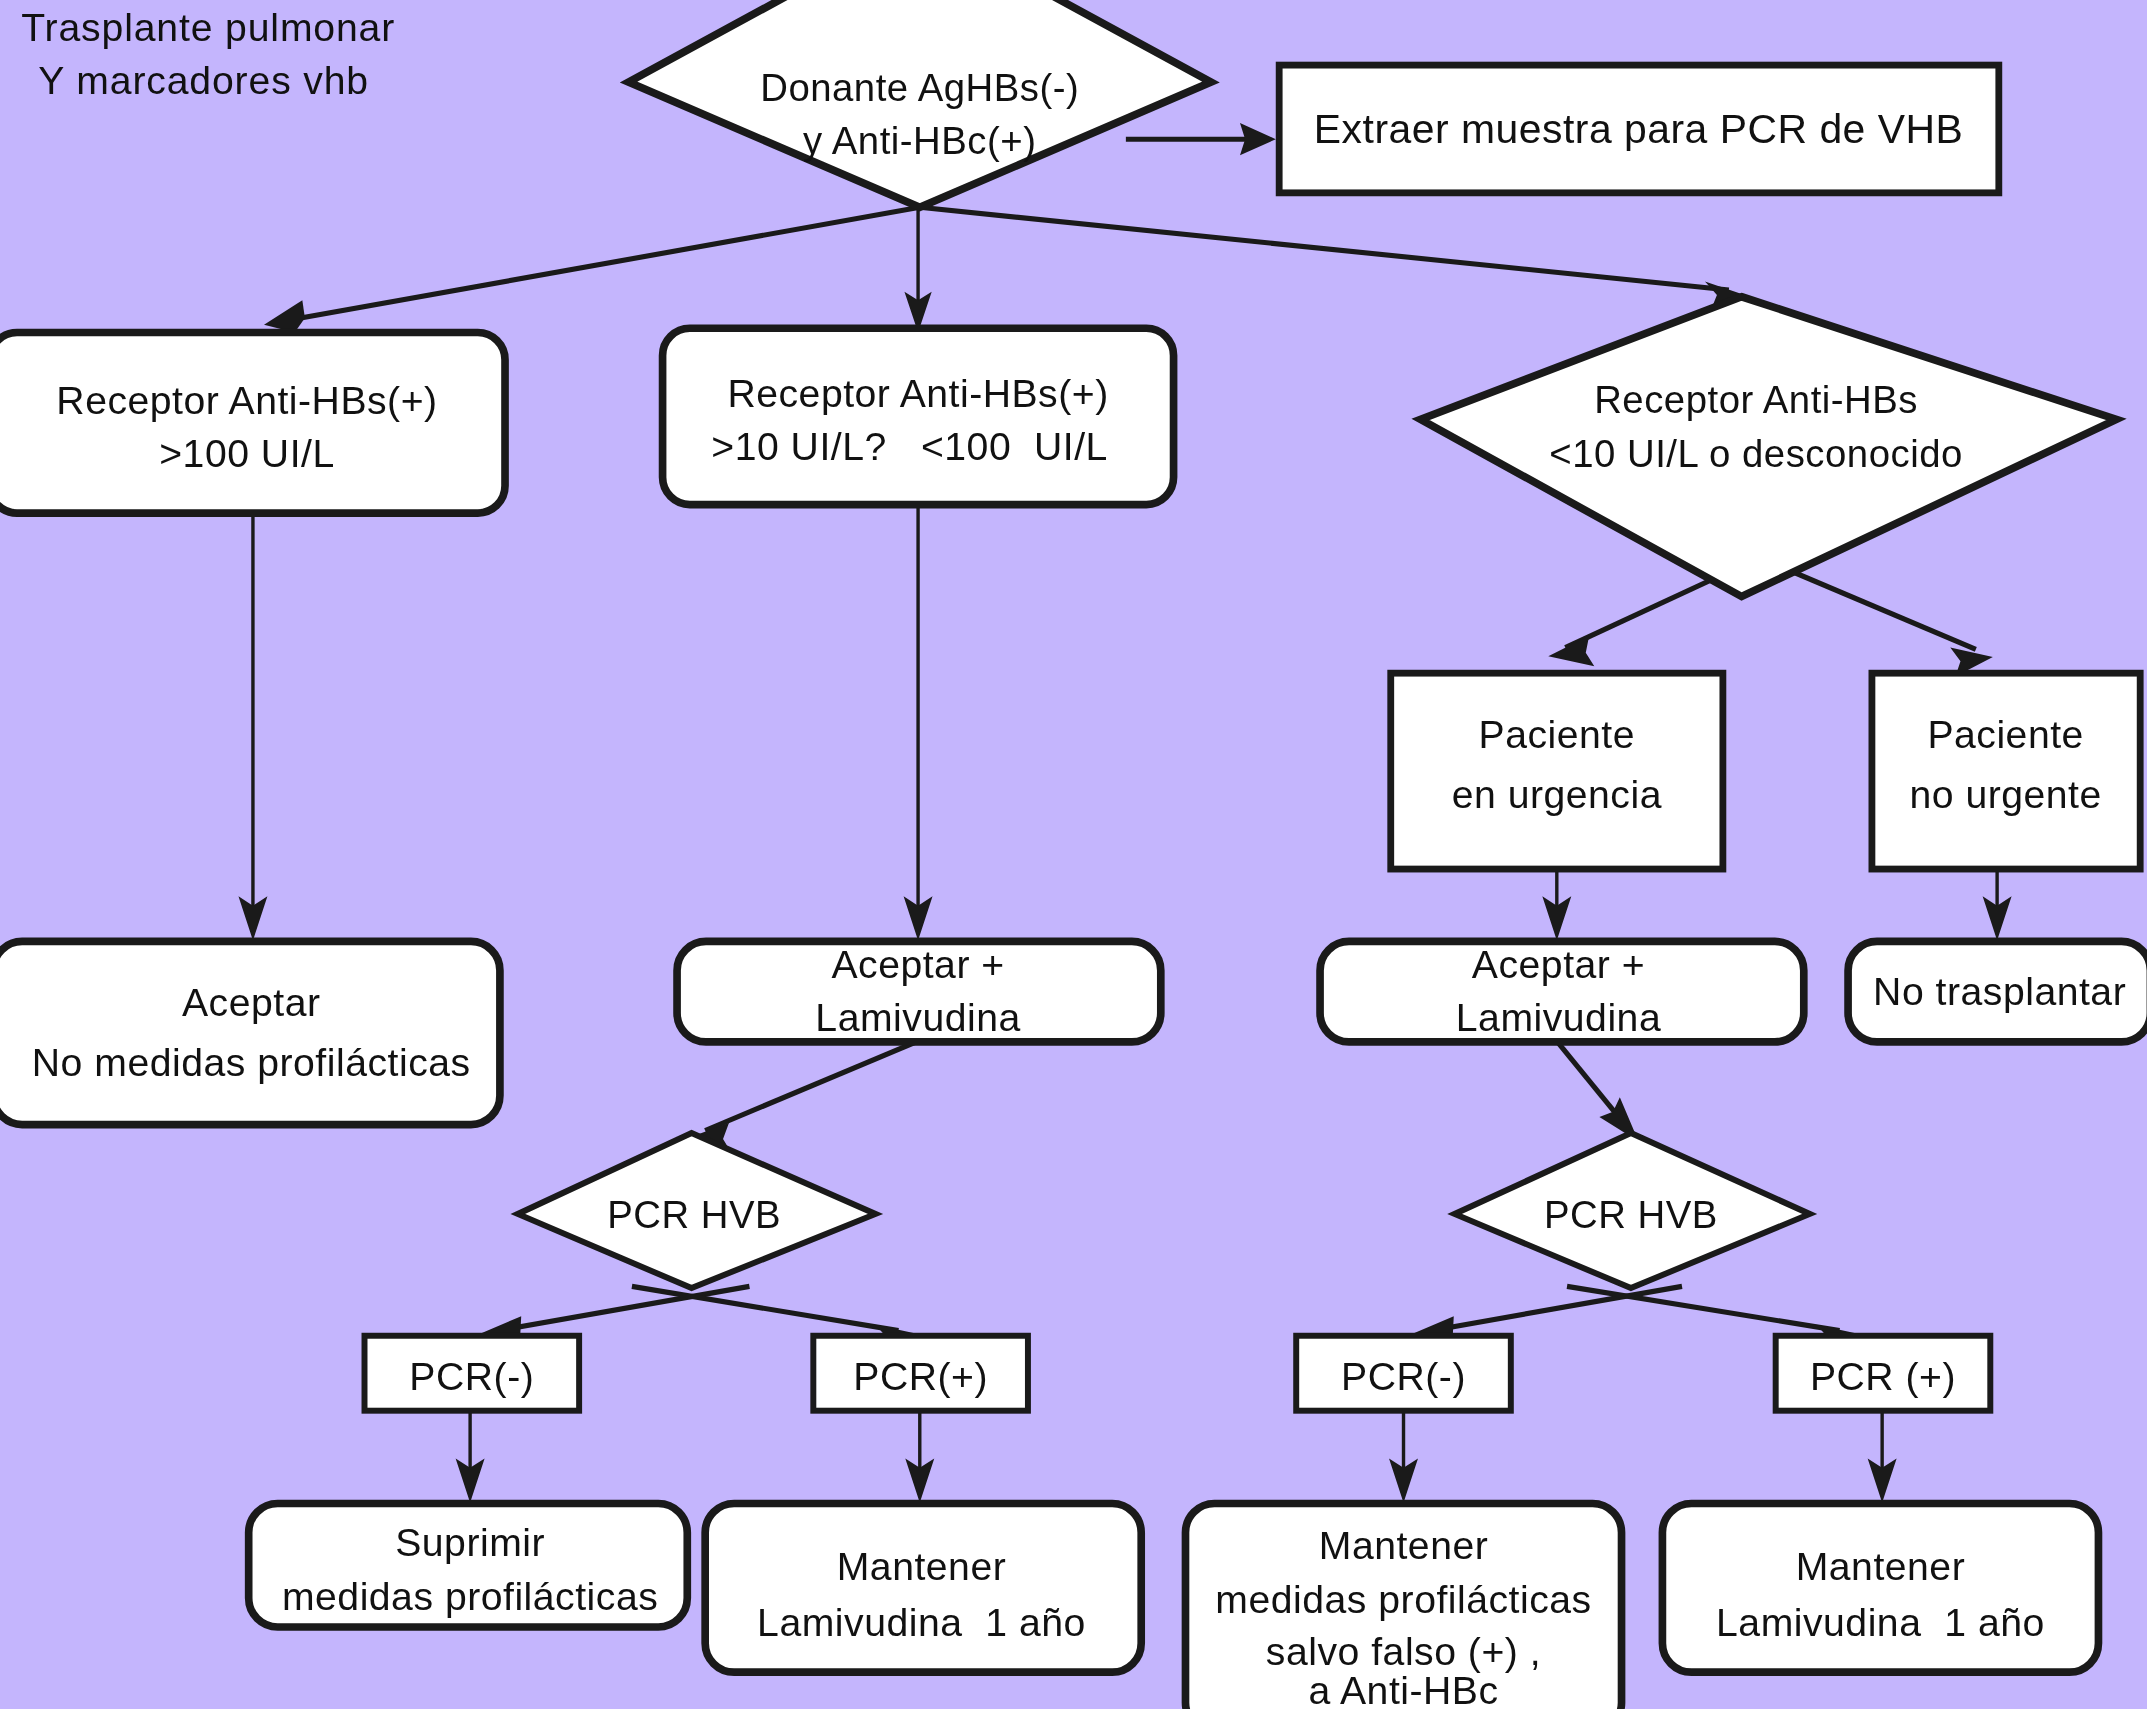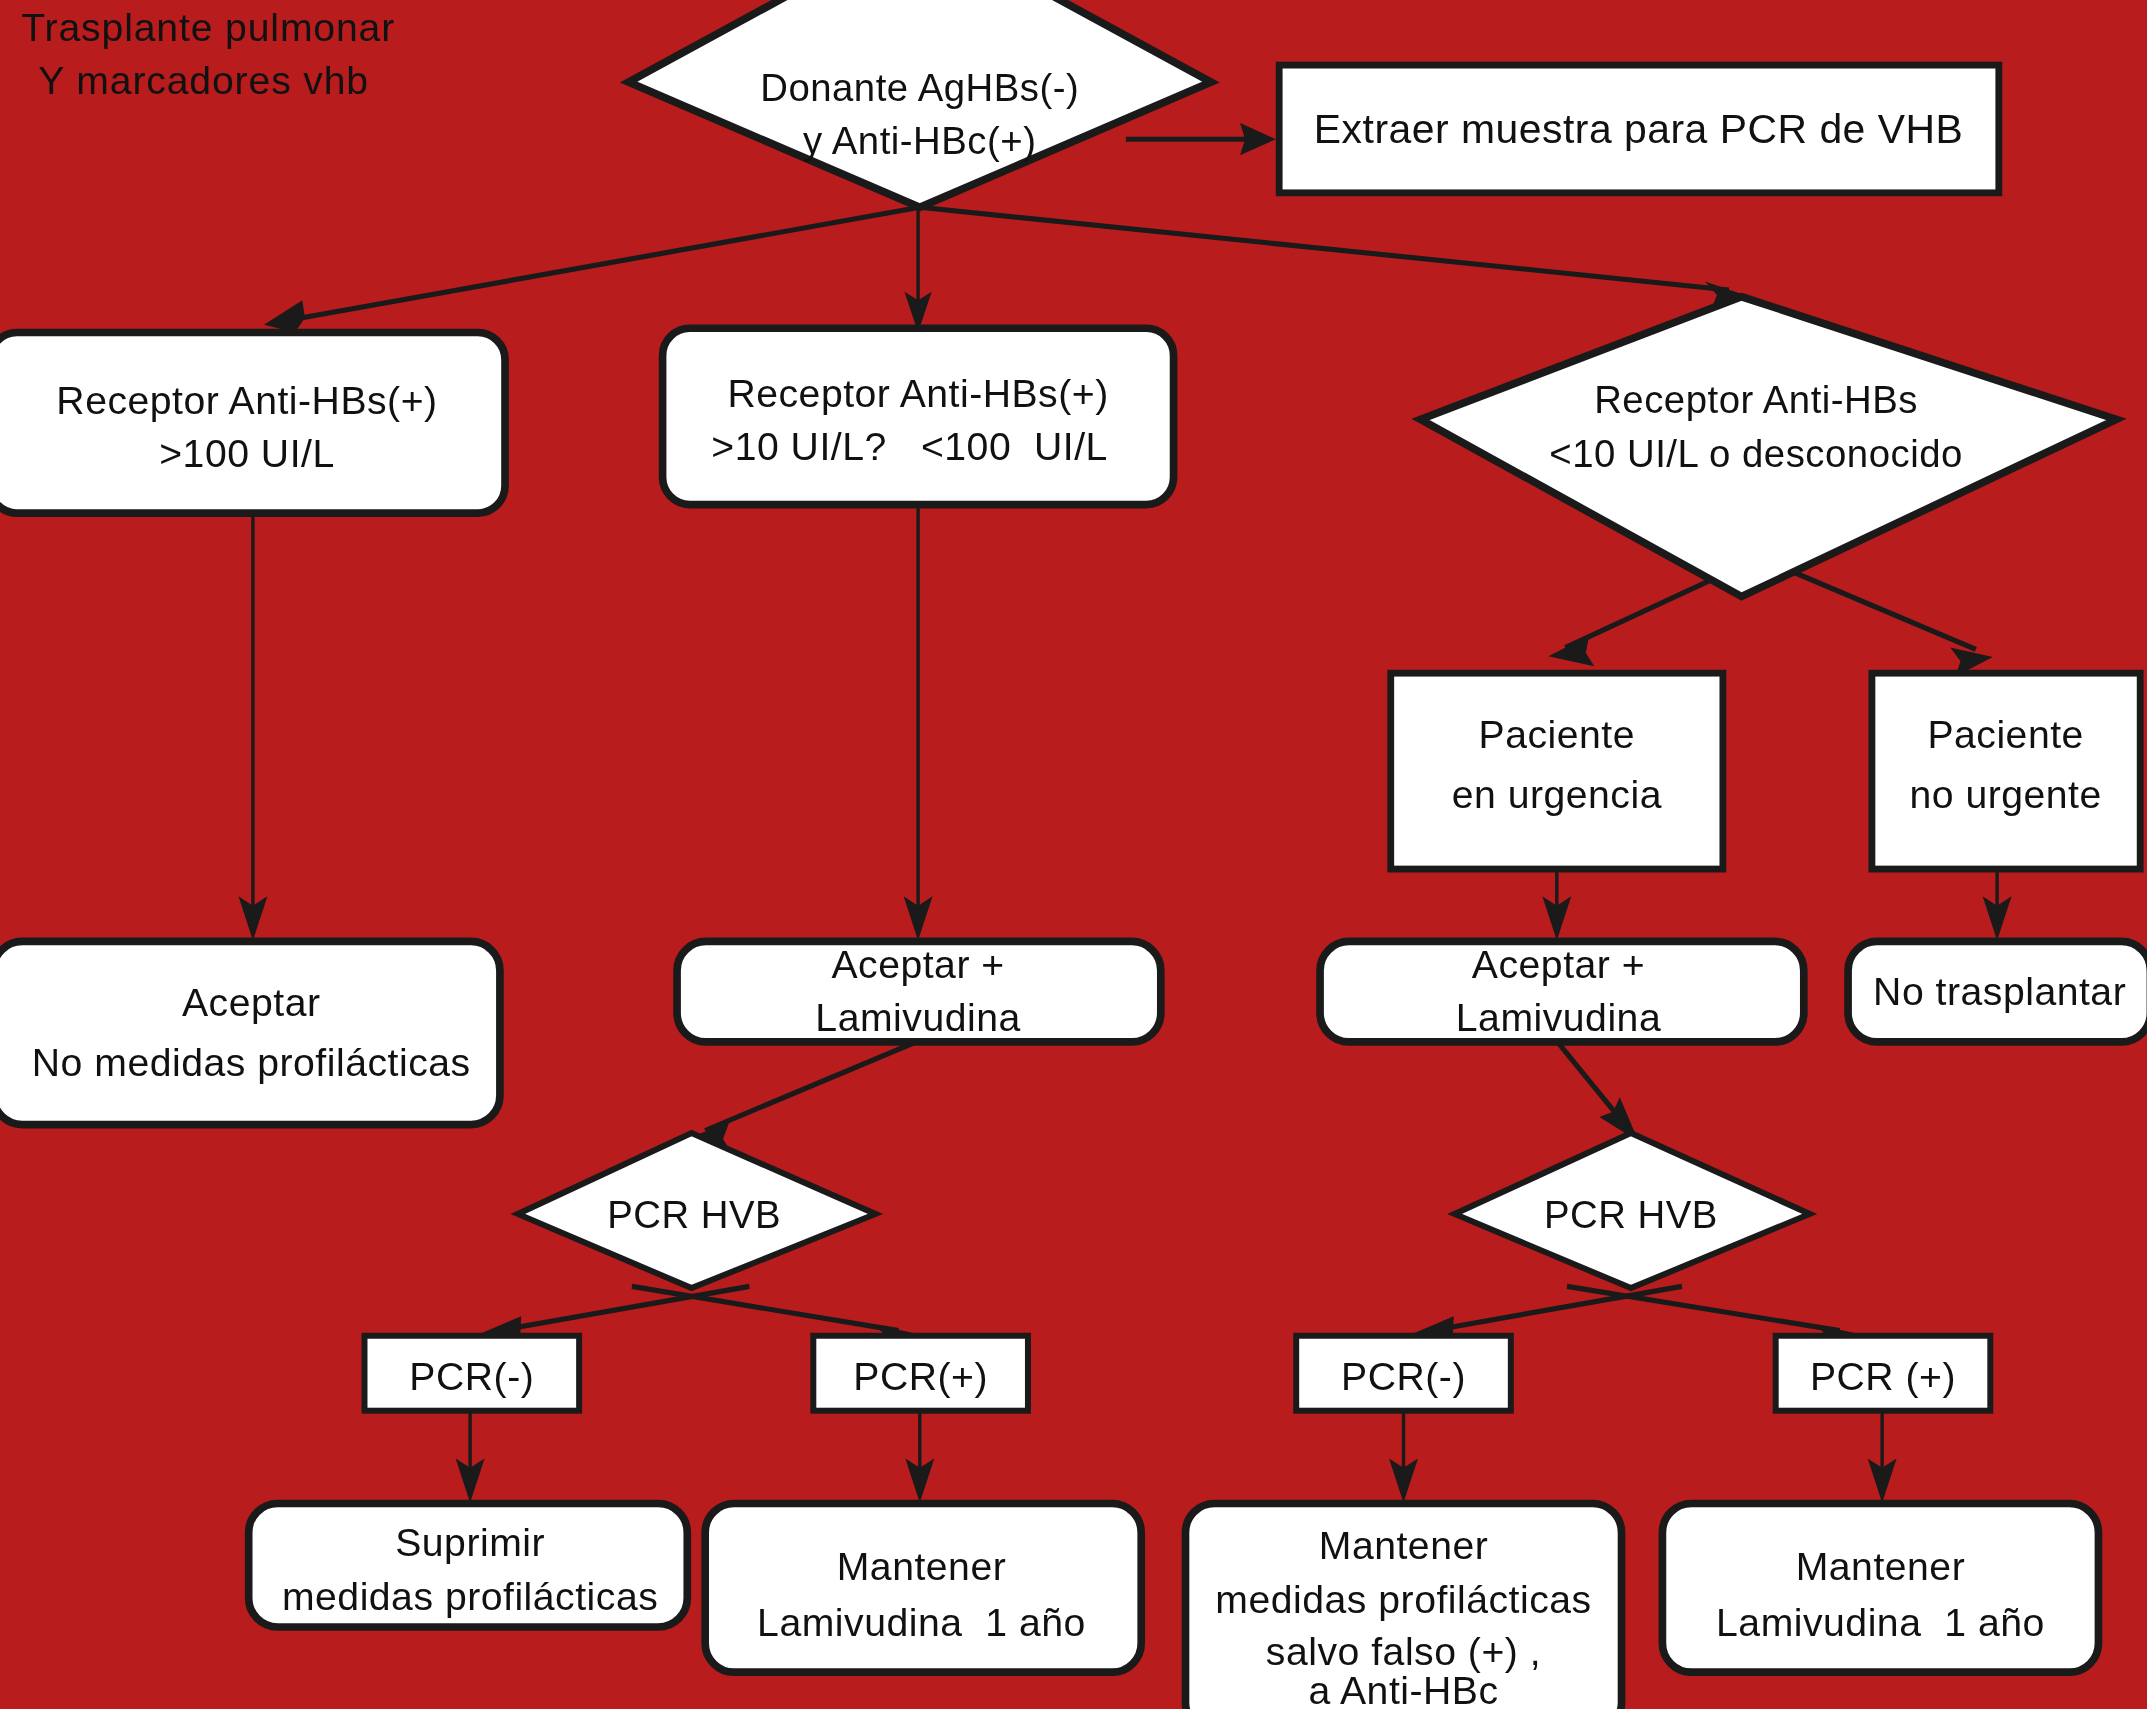--- a/index.html
+++ b/index.html
@@ -7,21 +7,21 @@
     padding: 0;
     background: #ffffff;
   }
   body {
     font-family: "Liberation Sans", sans-serif;
   }
   #canvas {
     position: relative;
     width: 2147px;
     height: 1710px;
-    background: #b91c1c;
+    background: #c4b5fd;
     overflow: hidden;
   }
   svg.flow {
     position: absolute;
     top: 0;
     left: 0;
     width: 2147px;
     height: 1710px;
   }
   .shape-stroke {

